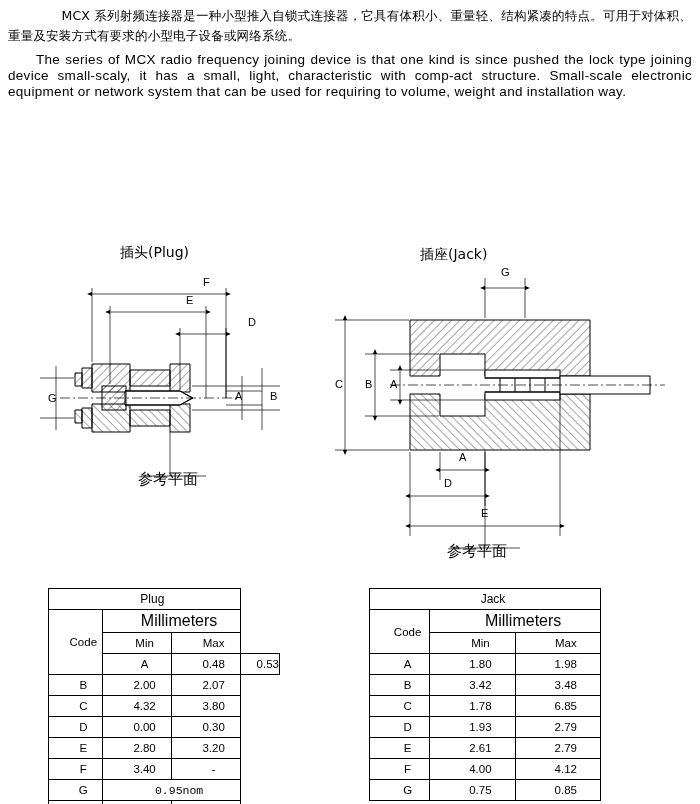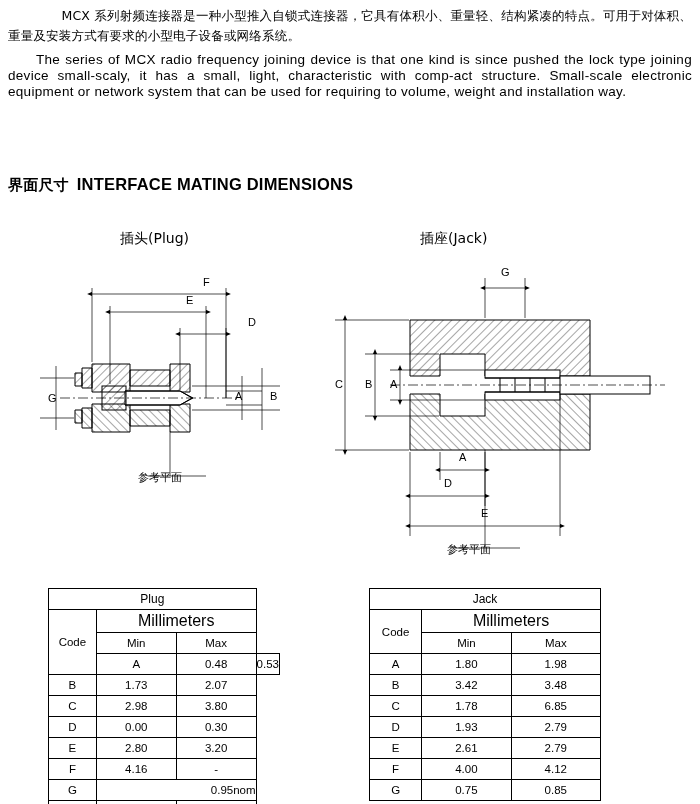--- a/index.html
+++ b/index.html
@@ -64,86 +64,84 @@
     font-size: 16.5px;
     margin-left: 8px;
   }
   
   .draw-caption {
     position: absolute;
     font-family: "DejaVu Sans", sans-serif;
     font-size: 14px;
     font-weight: normal;
   }
-  #cap-plug { left: 120px; top: 230px; }
-  #cap-jack { left: 420px; top: 230px; }
+  #cap-plug { left: 120px; top: 244px; }
+  #cap-jack { left: 420px; top: 246px; }
 
   
   .drawing {
     position: absolute;
   }
   #drawing-plug { left: 30px; top: 258px; width: 300px; height: 300px; }
   #drawing-jack { left: 335px; top: 258px; width: 350px; height: 300px; }
 
   .dimlabel {
     position: absolute;
     font-family: "Liberation Sans", sans-serif;
     font-size: 11px;
   }
   .reflabel {
     position: absolute;
     font-family: "DejaVu Sans", sans-serif;
-    font-size: 11px;
+    font-size: 15px;
   }
 
   
   .dimtable {
     position: absolute;
     border-collapse: collapse;
     font-family: "Liberation Sans", sans-serif;
     font-size: 11.5px;
   }
   #table-plug { left: 48px; top: 588px; width: 232px; }
   #table-jack { left: 369px; top: 588px; width: 232px; }
   .dimtable td, .dimtable th {
     border: 1px solid #000;
     text-align: center;
-    padding: 2px 0 2px 0;
+    padding: 2px 0 2px 16px;
     height: 16px;
     font-weight: normal;
   }
   .dimtable .title-cell {
     font-size: 12px;
   }
   .dimtable .code-cell {
     width: 52px;
   }
   .dimtable .unit-cell {
     font-size: 16px;
   }
   .dimtable .minmax {
     width: 90px;
   }
   .dimtable .span-cell {
-    text-align: right;
+    text-align: center;
+    font-family: Liberation Mono, monospace;
   }
 </style>
 </head>
 <body>
 
 <div class="page">
 
   <div class="intro">
     <p class="cn-para">　　MCX 系列射频连接器是一种小型推入自锁式连接器，它具有体积小、重量轻、结构紧凑的特点。可用于对体积、重量及安装方式有要求的小型电子设备或网络系统。</p>
     <p class="en-para">The series of MCX radio frequency joining device is that one kind is since pushed the lock type joining device small-scaly, it has a small, light, characteristic with comp-act structure. Small-scale electronic equipment or network system that can be used for requiring to volume, weight and installation way.</p>
   </div>
 
-  <div class="section-head">
-    <span class="cn">界面尺寸</span><span class="en">INTERFACE MATING DIMENSIONS</span>
-  </div>
 
   <div class="draw-caption" id="cap-plug">插头(Plug)</div>
   <div class="draw-caption" id="cap-jack">插座(Jack)</div>
 
   <div class="drawing" id="drawing-plug">
     <svg width="300" height="300" viewBox="0 0 300 300">
       <defs>
         <pattern id="hatchA" width="6" height="6" patternTransform="rotate(45)" patternUnits="userSpaceOnUse">
           <line x1="0" y1="0" x2="0" y2="6" stroke="#000" stroke-width="0.7"></line>
         </pattern>
@@ -320,41 +318,41 @@
         <td class="minmax">Max</td>
       </tr>
 
       <tr>
         <td>A</td>
         <td>0.48</td>
         <td>0.53</td>
       </tr>
       <tr>
         <td>B</td>
-        <td>1.73</td>
+        <td>2.00</td>
         <td>2.07</td>
       </tr>
       <tr>
         <td>C</td>
-        <td>2.98</td>
+        <td>4.32</td>
         <td>3.80</td>
       </tr>
       <tr>
         <td>D</td>
         <td>0.00</td>
         <td>0.30</td>
       </tr>
       <tr>
         <td>E</td>
         <td>2.80</td>
         <td>3.20</td>
       </tr>
       <tr>
         <td>F</td>
-        <td>4.16</td>
+        <td>3.40</td>
         <td>-</td>
       </tr>
       <tr>
         <td>G</td>
         <td class="span-cell" colspan="2">0.95nom</td>
       </tr>
       <tr>
         <td>H</td>
         <td>0.70</td>
         <td>0.75</td>

